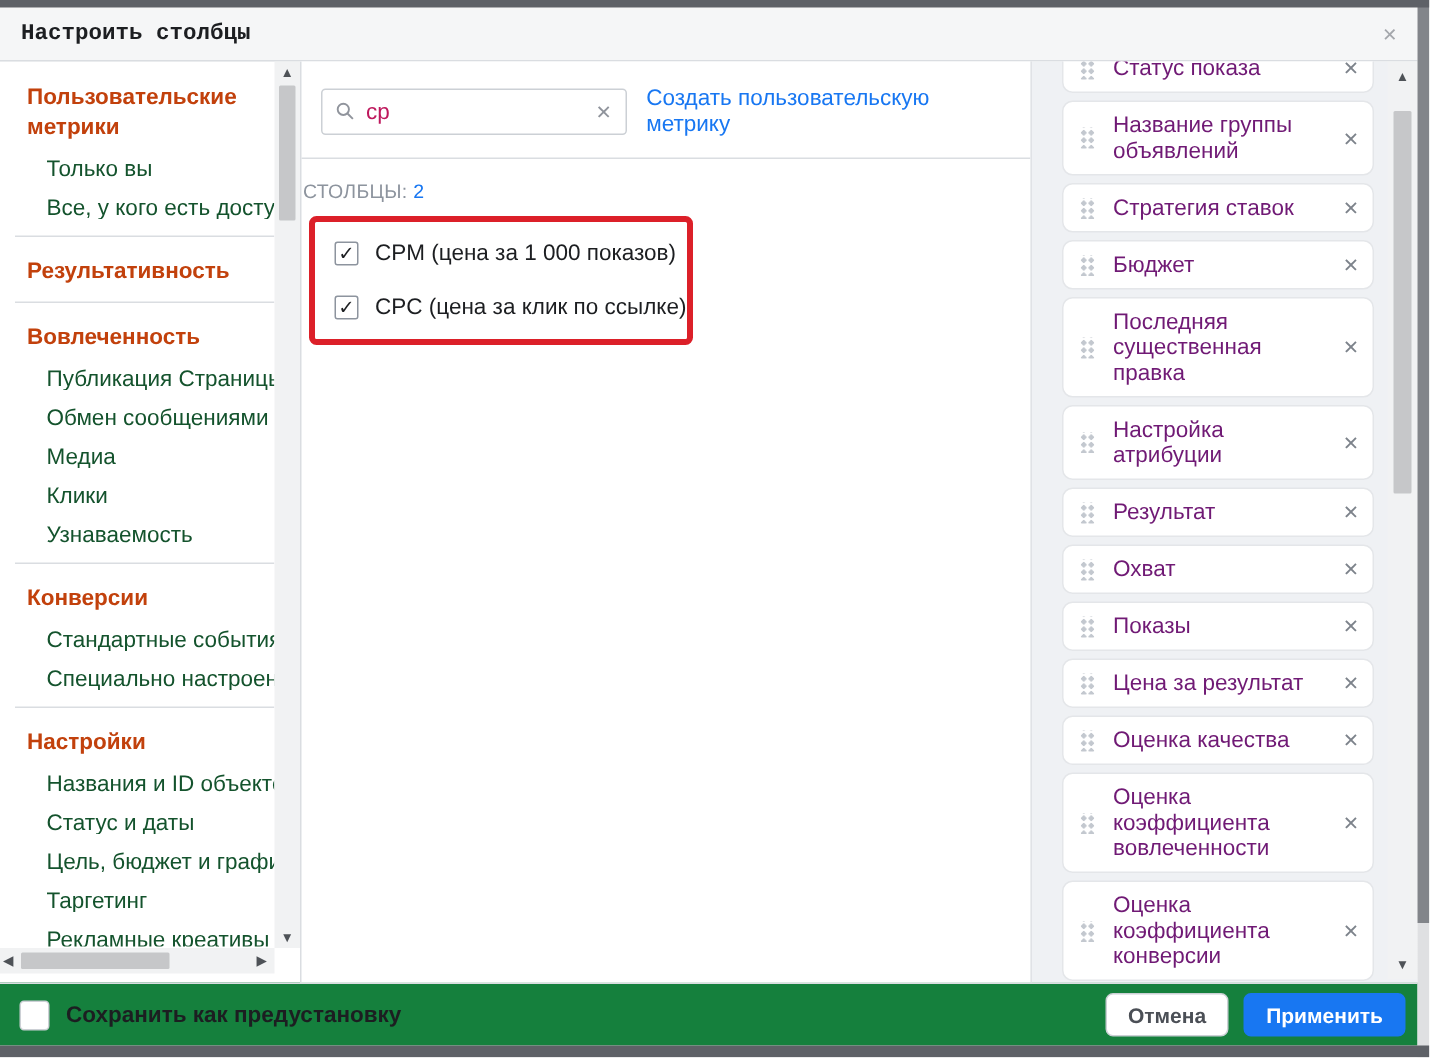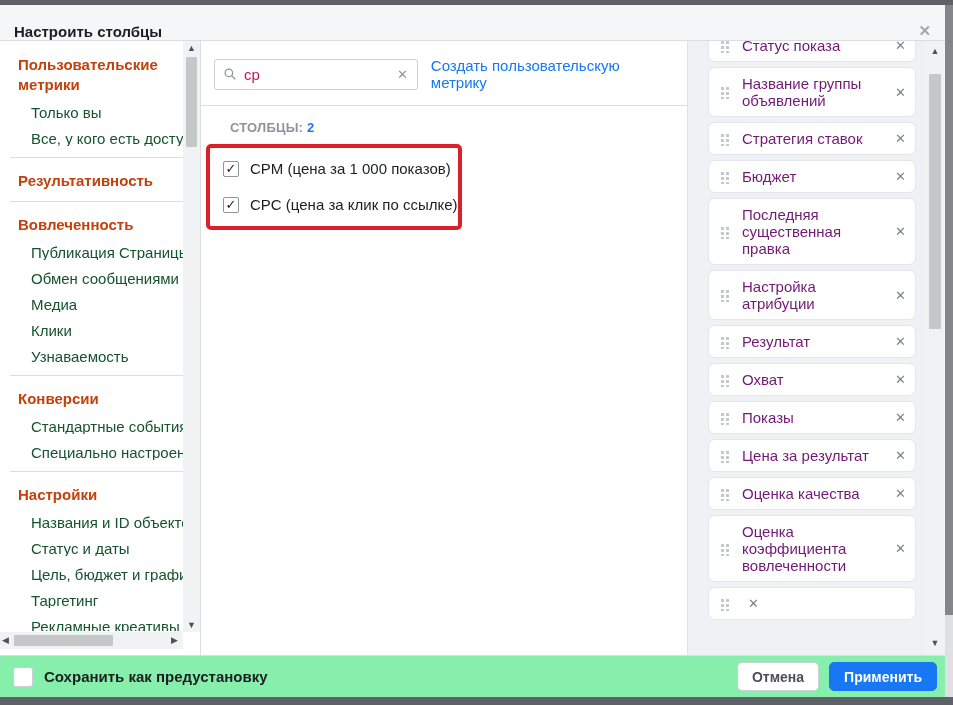--- a/index.html
+++ b/index.html
@@ -11,21 +11,21 @@
   .strip-top    { position:absolute; left:0; top:0; width:953px; height:5px; background:#5e6167; z-index:6; }
   .strip-bottom { position:absolute; left:0; top:697px; width:953px; height:8px; background:#5e6167; z-index:6; }
   .strip-right  { position:absolute; left:945px; top:0; width:8px; height:705px; z-index:5;
                   background:linear-gradient(to bottom,#82858a 0,#82858a 615px,#dfe0e2 615px); }
 
   .modal { position:absolute; left:0; top:5px; width:945px; height:692px; background:#fff;
            display:flex; flex-direction:column; }
 
   
   .modal-header { flex:0 0 36px; background:#f5f6f7; border-bottom:1px solid #dadde1;
-                  display:flex; align-items:flex-end; padding:0 14px; }
+                  display:flex; align-items:center; padding:0 14px;font-family:Liberation Mono, monospace; }
   .modal-title { font-size:15px; font-weight:bold; color:#1c1e21; }
   .modal-close { margin-left:auto; color:#a4a7ac; font-size:15px; font-weight:bold; cursor:default; }
 
   .modal-body { flex:1 1 auto; min-height:0; display:flex; position:relative; }
 
   
   .sidebar { flex:0 0 200px; position:relative; overflow:hidden; }
   .sidebar-content { position:absolute; left:0; top:0; width:183px; height:590px; overflow:hidden; padding-top:14px; }
   .side-header { font-size:15px; font-weight:bold; color:#c2410c; line-height:20px;
                  padding:0 4px 0 18px; margin-bottom:10px; }
@@ -43,21 +43,21 @@
 
   
   .main { flex:1 1 auto; background:#fff; border-left:1px solid #dadde1; display:flex; flex-direction:column; }
   .search-row { display:flex; align-items:center; padding:16px 14px 14px 13px; border-bottom:1px solid #dadde1; }
   .search-box { width:209px; height:31px; border:1px solid #ccd0d5; border-radius:3px; background:#fff;
                 display:flex; align-items:center; padding:0 9px; }
   .search-box svg { flex:0 0 auto; margin-right:8px; }
   .search-text { flex:1 1 auto; font-size:15px; color:#be185d; }
   .search-clear { color:#90949c; font-size:13px; }
   .create-link { margin-left:13px; font-size:15px; color:#1877f2; cursor:default; }
-  .columns-caption { padding:14px 0 0 29px; font-size:13px; font-weight:bold; color:#8d949e; letter-spacing:.2px; }
+  .columns-caption { padding:14px 0 0 1px; font-size:13px; font-weight:normal; color:#8d949e; letter-spacing:.2px; }
   .columns-count { color:#1877f2; }
 
   .red-box { margin:9px 0 0 5px; width:256px; border:4px solid #dc2029; border-radius:5px;
              padding:12px 6px 13px 13px; }
   .metric-row { display:flex; align-items:center; }
   .metric-row + .metric-row { margin-top:19px; }
   .checkbox { width:16px; height:16px; border:1px solid #8d949e; border-radius:2px; background:#fff;
               display:flex; align-items:center; justify-content:center;
               font-size:13px; line-height:13px; color:#1c1e21; flex:0 0 auto; }
   .metric-label { margin-left:11px; font-size:15px; color:#1c1e21; white-space:nowrap; }
@@ -70,21 +70,21 @@
           display:flex; align-items:center; padding:7px 9px 7px 11px; }
   .card-handle { flex:0 0 10px; width:10px; height:14px; margin-right:12px;
                  background-image:radial-gradient(circle,#c3c8cf 1.6px,transparent 1.8px);
                  background-size:5px 5px; background-position:0 1px; }
   .card-label { flex:1 1 auto; font-size:15px; line-height:17px; color:#701a75; }
   .card-x { flex:0 0 auto; margin-left:6px; color:#7d838b; font-size:13px; }
   .right .scroll-track-v { width:20px; height:612px; }
   .right .scroll-thumb-v { left:4px; width:12px; }
 
   
-  .modal-footer { flex:0 0 42px; background:#86efac; border-top:1px solid #dadde1;
+  .modal-footer { flex:0 0 42px; background:#15803d; border-top:1px solid #dadde1;
                   display:flex; align-items:center; padding:0 8px 0 13px; }
   .footer-check { width:20px; height:20px; border:1px solid #ccd0d5; border-radius:3px; background:#fff; flex:0 0 auto; }
   .footer-label { margin-left:11px; font-size:15px; font-weight:bold; color:#1c1e21; }
   .btn { height:29px; border-radius:5px; font-size:14px; font-weight:bold;
          display:flex; align-items:center; padding:0 14px; cursor:default; }
   .btn-cancel { margin-left:auto; background:#fff; border:1px solid #ccd0d5; color:#4b4f56; }
   .btn-apply { margin-left:10px; background:#1877f2; border:1px solid #1877f2; color:#fff; }
 </style>
 </head>
 <body>
@@ -226,20 +226,21 @@
               <div class="card-label">Оценка качества</div>
               <span class="card-x">✕</span>
             </div>
             <div class="card">
               <div class="card-handle"></div>
               <div class="card-label">Оценка коэффициента вовлеченности</div>
               <span class="card-x">✕</span>
             </div>
             <div class="card">
               <div class="card-handle"></div>
+              <div class="card-label">Оценка коэффициента конверсии</div>
               <span class="card-x">✕</span>
             </div>
           </div>
         <div class="scroll-track-v">
           <div class="scroll-arrow" style="top:3px;">▲</div>
           <div class="scroll-thumb-v" style="top:33px; height:255px;"></div>
           <div class="scroll-arrow" style="bottom:3px;">▼</div>
         </div>
       </div>
     </div>

